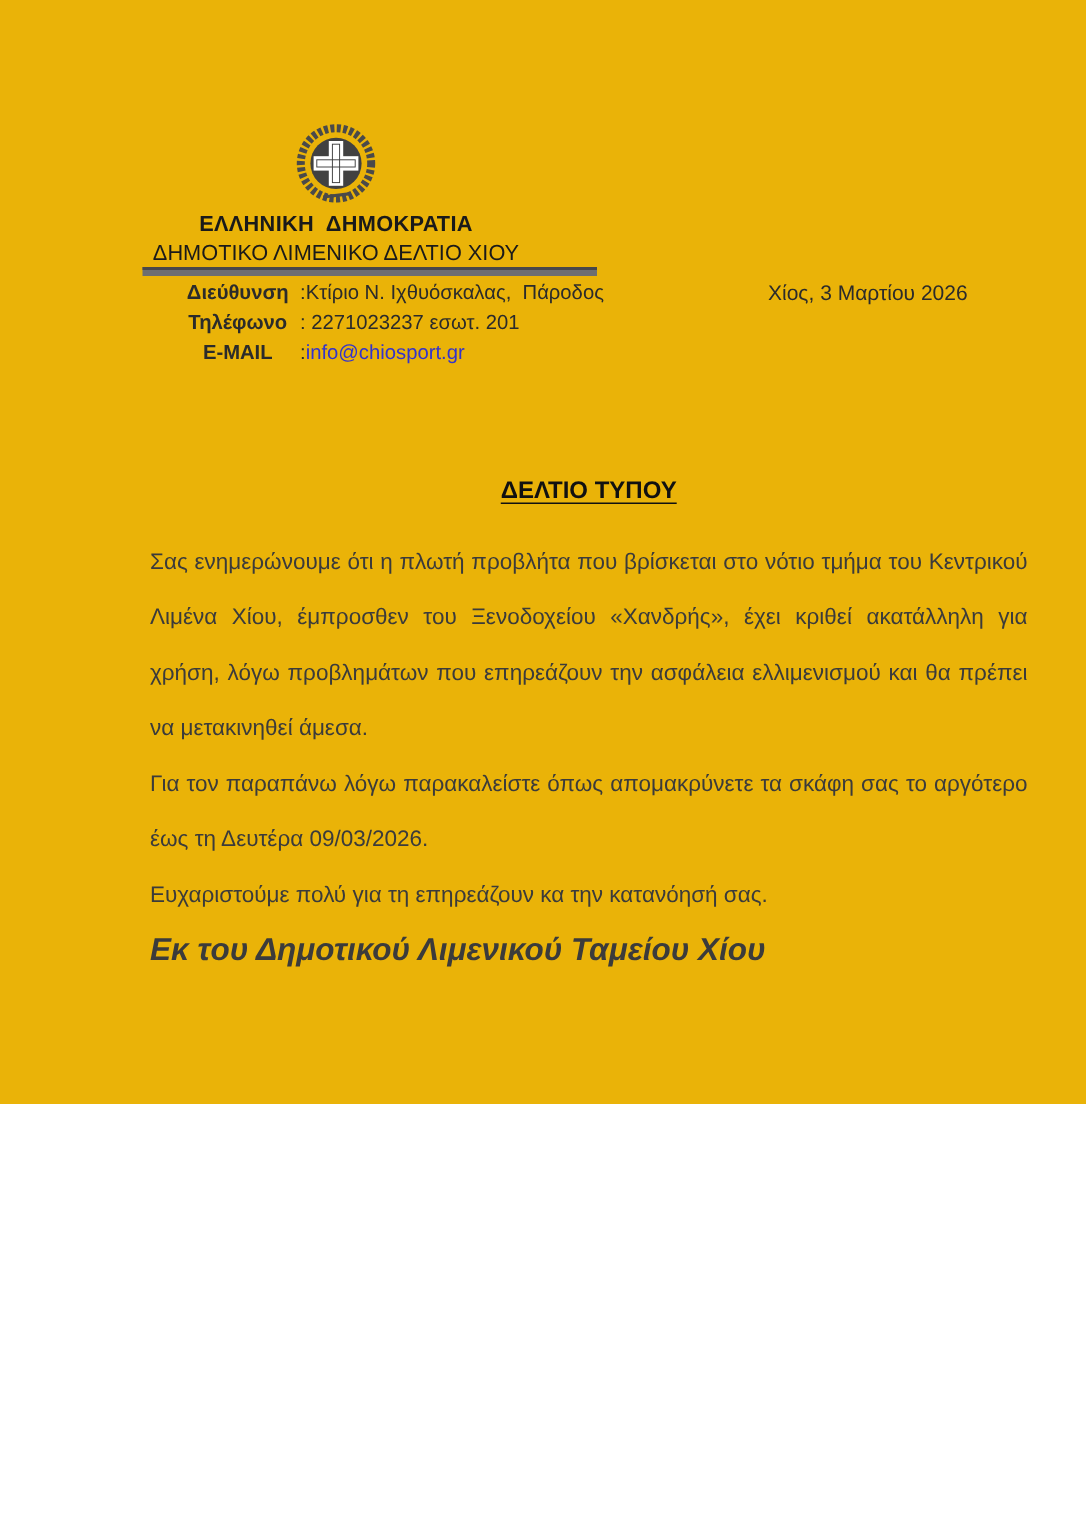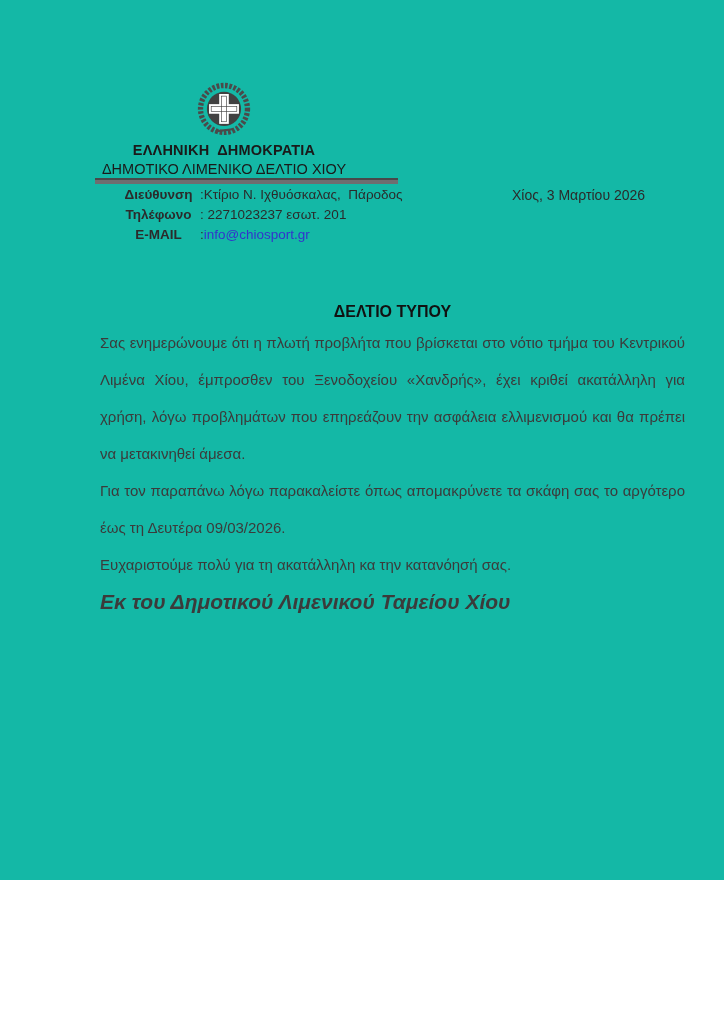--- a/index.html
+++ b/index.html
@@ -3,22 +3,22 @@
 <meta charset="utf-8">
 <style>
   html, body {
     margin: 0;
     padding: 0;
     background: #ffffff;
   }
   .page {
     position: relative;
     width: 724px;
-    height: 880px;
-    background: #14b8a6;
+    height: 736px;
+    background: #eab308;
     overflow: hidden;
     font-family: "Liberation Sans", sans-serif;
     color: #3b3b3b;
   }
 
   
   .letterhead {
     position: absolute;
     left: 95px;
     top: 82px;
@@ -87,25 +87,26 @@
 
   
   .docbody {
     position: absolute;
     left: 100px;
     top: 300px;
     width: 585px;
     font-size: 15px;
   }
   .title {
-    margin: 0;
+    margin: 16px;
     text-align: center;
     font-size: 16px;
     font-weight: bold;
     line-height: 24px;
+    text-decoration: underline;
     text-underline-offset: 3px;
     color: #111111;
   }
   .docbody p {
     margin: 0;
     text-align: justify;
     line-height: 37px;
     color: #3b3b3b;
   }
   .p1 { margin-top: 16px; }
@@ -156,17 +157,17 @@
       <span class="val"><span>:</span><a class="email">info@chiosport.gr</a></span>
     </div>
   </div>
 
   <div class="dateline">Χίος, 3 Μαρτίου 2026</div>
 
   <div class="docbody">
     <h1 class="title">ΔΕΛΤΙΟ ΤΥΠΟΥ</h1>
     <p class="p1">Σας ενημερώνουμε ότι η πλωτή προβλήτα που βρίσκεται στο νότιο τμήμα του Κεντρικού Λιμένα Χίου, έμπροσθεν του Ξενοδοχείου «Χανδρής», έχει κριθεί ακατάλληλη για χρήση, λόγω προβλημάτων που επηρεάζουν την ασφάλεια ελλιμενισμού και θα πρέπει να μετακινηθεί άμεσα.</p>
     <p class="p2">Για τον παραπάνω λόγω παρακαλείστε όπως απομακρύνετε τα σκάφη σας το αργότερο έως τη Δευτέρα 09/03/2026.</p>
-    <p class="p3">Ευχαριστούμε πολύ για τη ακατάλληλη κα την κατανόησή σας.</p>
+    <p class="p3">Ευχαριστούμε πολύ για τη επηρεάζουν κα την κατανόησή σας.</p>
     <p class="closing">Εκ του Δημοτικού Λιμενικού Ταμείου Χίου</p>
   </div>
 
 </div>
 
 </body></html>

